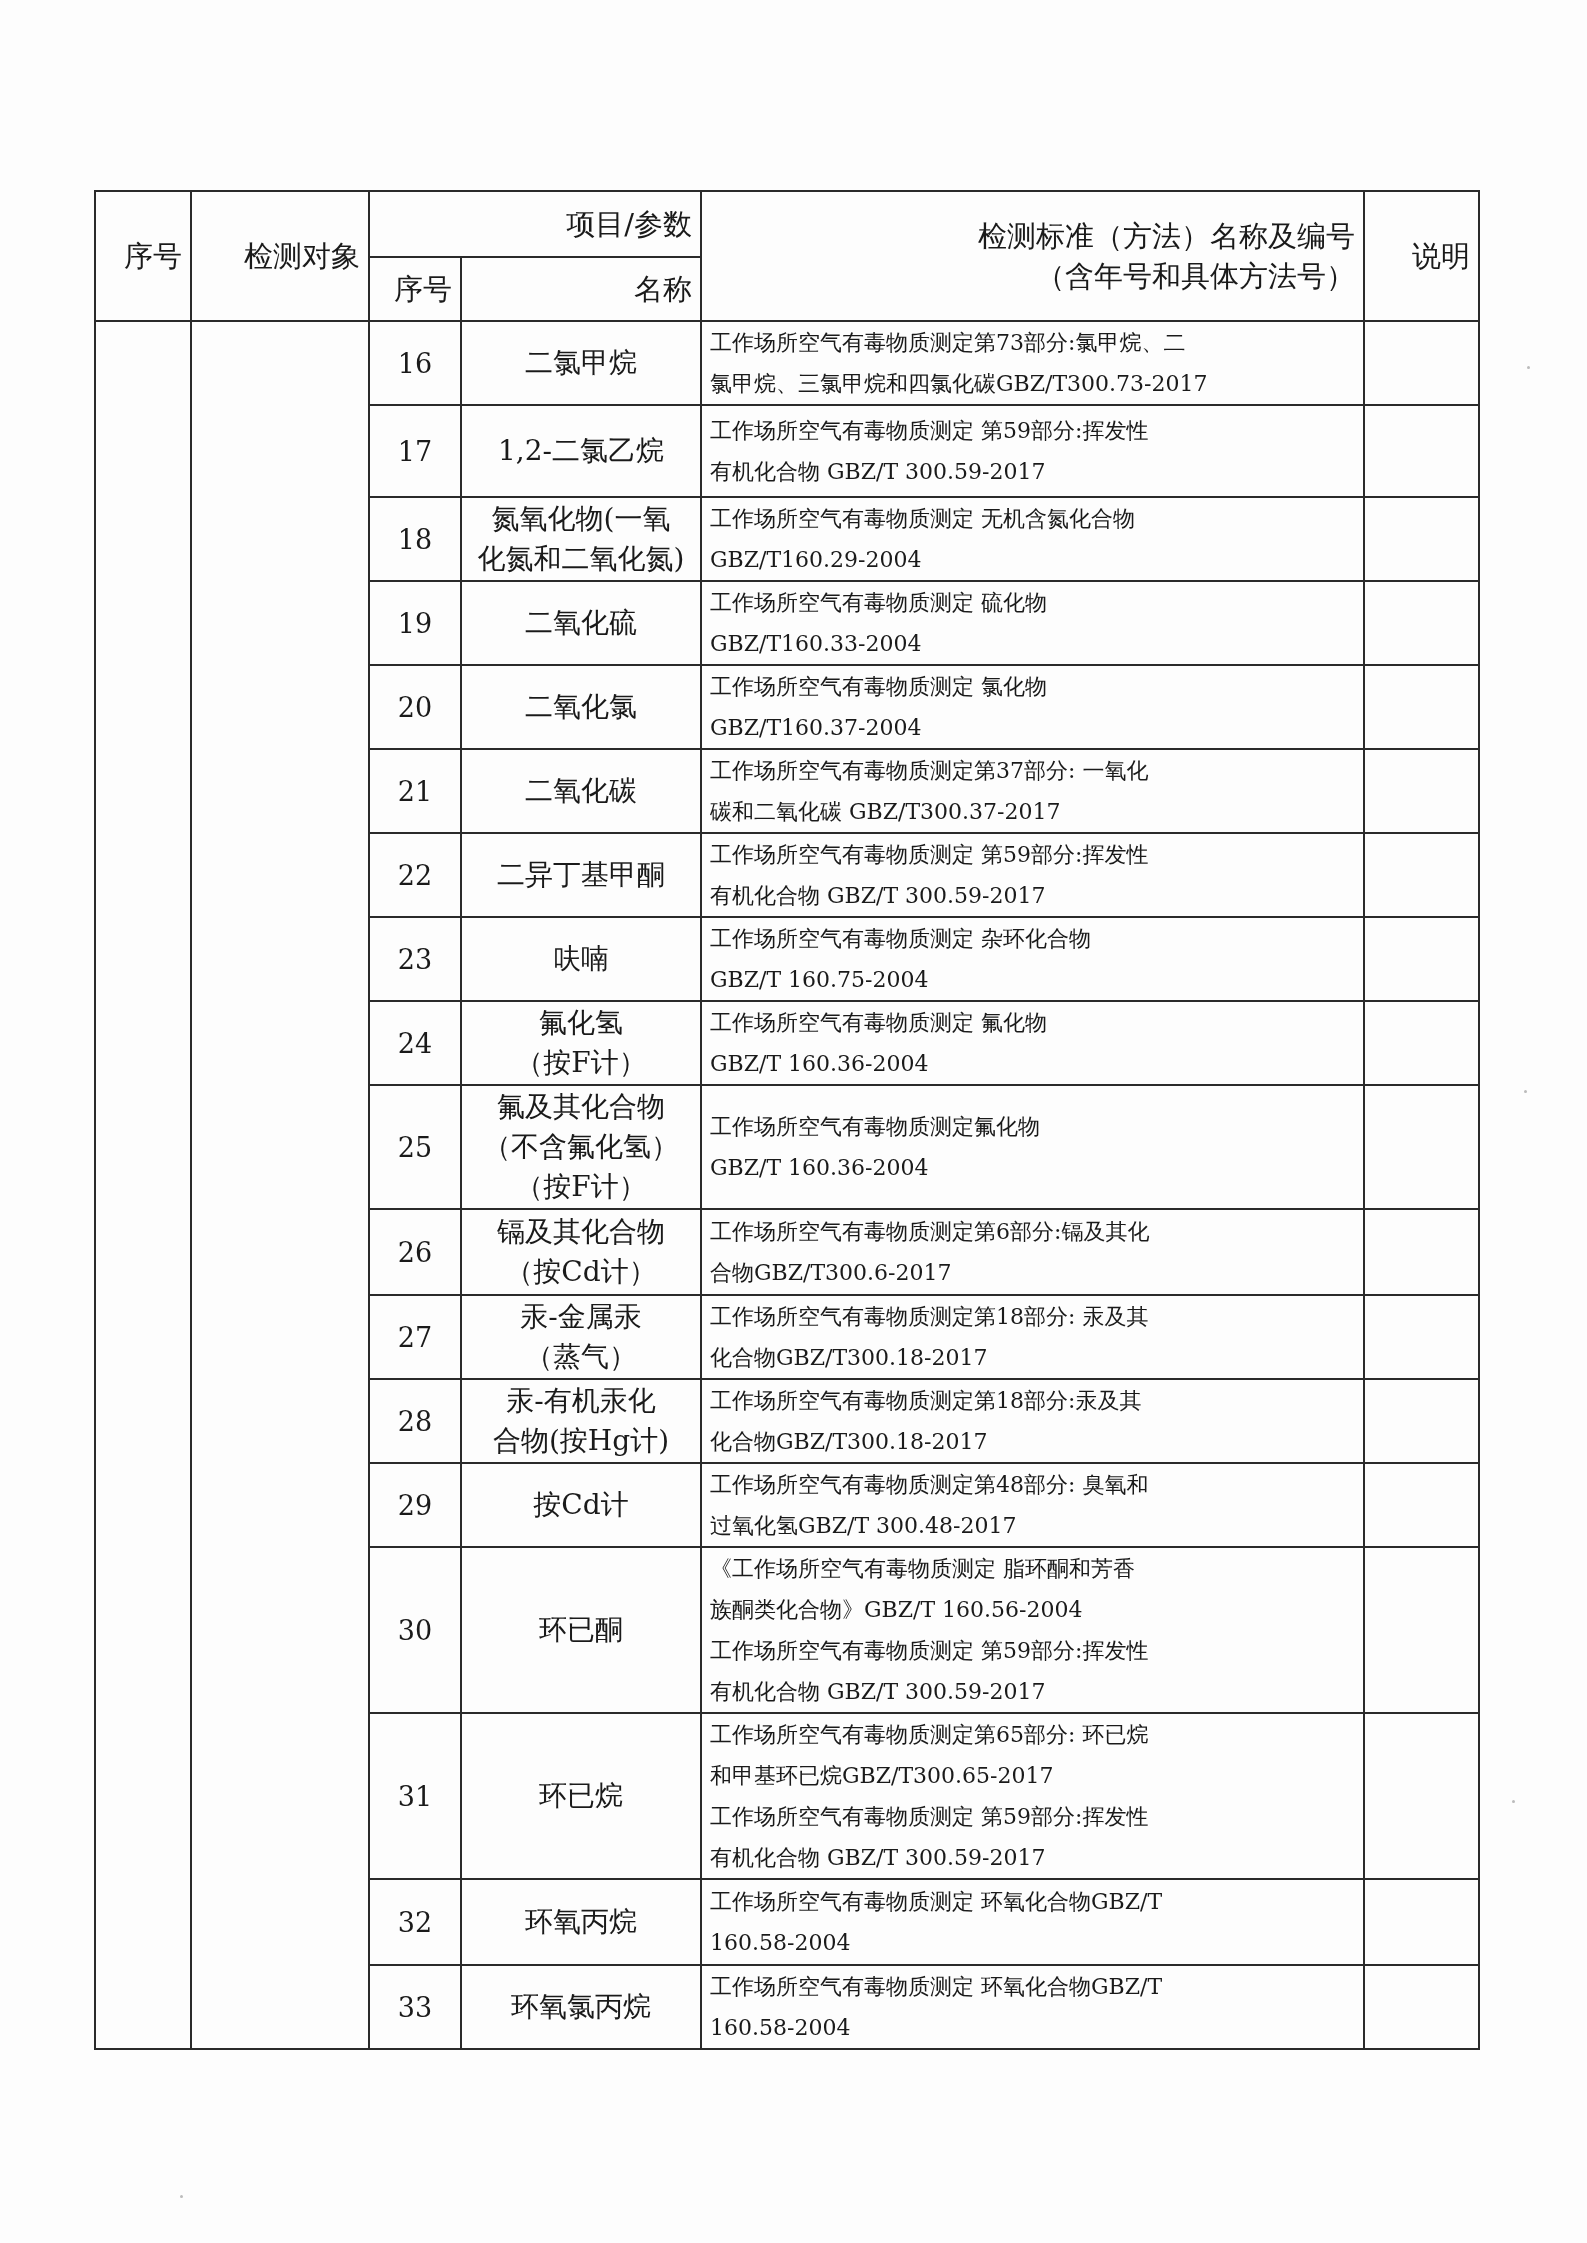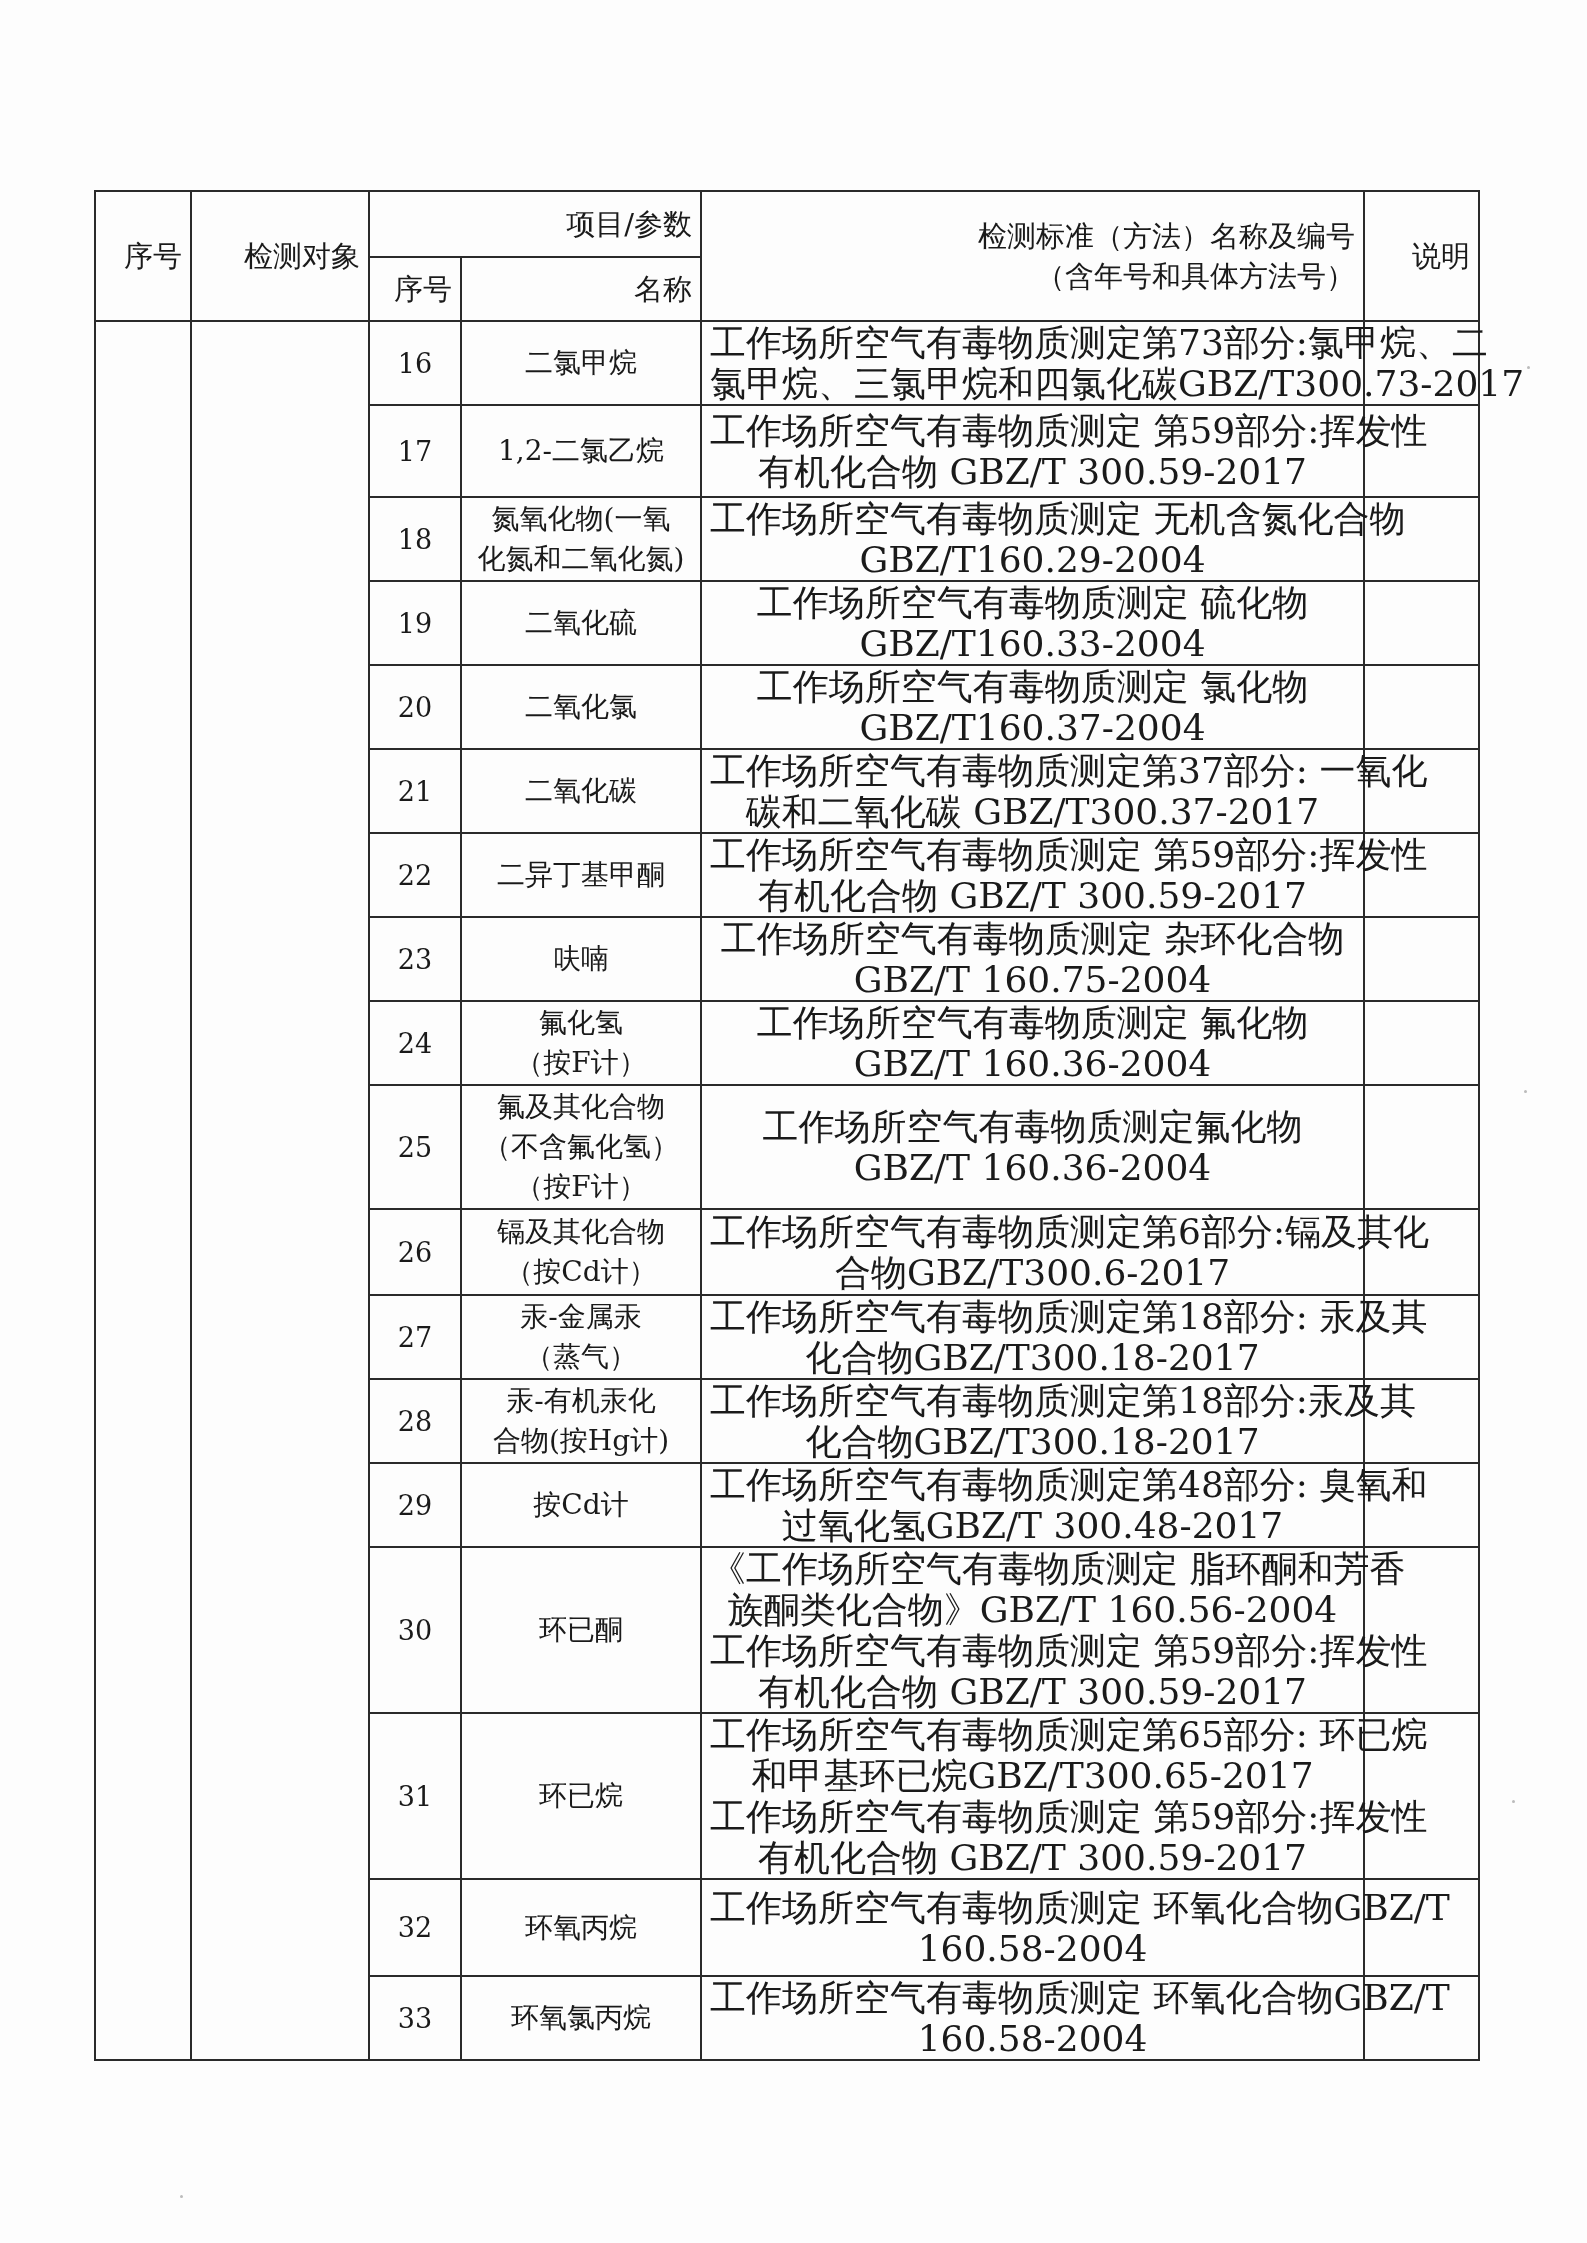--- a/index.html
+++ b/index.html
@@ -8,21 +8,21 @@
   .page { position: absolute; left: 0; top: 0; width: 1587px; height: 2243px; background: #fdfdfd; }
   table.std { position: absolute; left: 94px; top: 190px; width: 1384px;
               border-collapse: collapse; table-layout: fixed; }
   table.std td, table.std th { border: 2px solid #2a2a2a; padding: 0 8px; vertical-align: middle; }
   table.std th { font-family: "DejaVu Sans", "Liberation Sans", sans-serif; font-weight: normal;
                  font-size: 29px; text-align: right; line-height: 40px; }
   .hdr-top th { height: 64px; }
   .hdr-bot th { height: 62px; }
   td.num { text-align: center; font-size: 27px; }
   td.name { text-align: center; font-size: 28px; line-height: 40px; padding: 0 4px; }
-  td.std-text { text-align: center; font-size: 36px; line-height: 41px; padding: 2px 6px 2px 10px; }
+  td.std-text { text-align: left; font-size: 22px; line-height: 41px; padding: 2px 6px 2px 10px; }
   td.std-text div { white-space: nowrap; }
   td.blank { }
   .spec { position: absolute; width: 3px; height: 3px; background: #bbb; border-radius: 2px; }
 </style>
 </head>
 <body>
 
 <div class="page">
   <table class="std">
     <colgroup>
@@ -232,21 +232,21 @@
             <div>环已烷</div>
           </td>
           <td class="std-text">
             <div>工作场所空气有毒物质测定第65部分: 环已烷</div>
             <div>和甲基环已烷GBZ/T300.65-2017</div>
             <div>工作场所空气有毒物质测定 第59部分:挥发性</div>
             <div>有机化合物 GBZ/T 300.59-2017</div>
           </td>
           <td class="blank"></td>
         </tr>
-        <tr style="height: 97px; margin-left: 13px;">
+        <tr style="height: 86px; margin-left: 13px;">
           <td class="num">32</td>
           <td class="name">
             <div>环氧丙烷</div>
           </td>
           <td class="std-text">
             <div>工作场所空气有毒物质测定 环氧化合物GBZ/T</div>
             <div>160.58-2004</div>
           </td>
           <td class="blank"></td>
         </tr>

